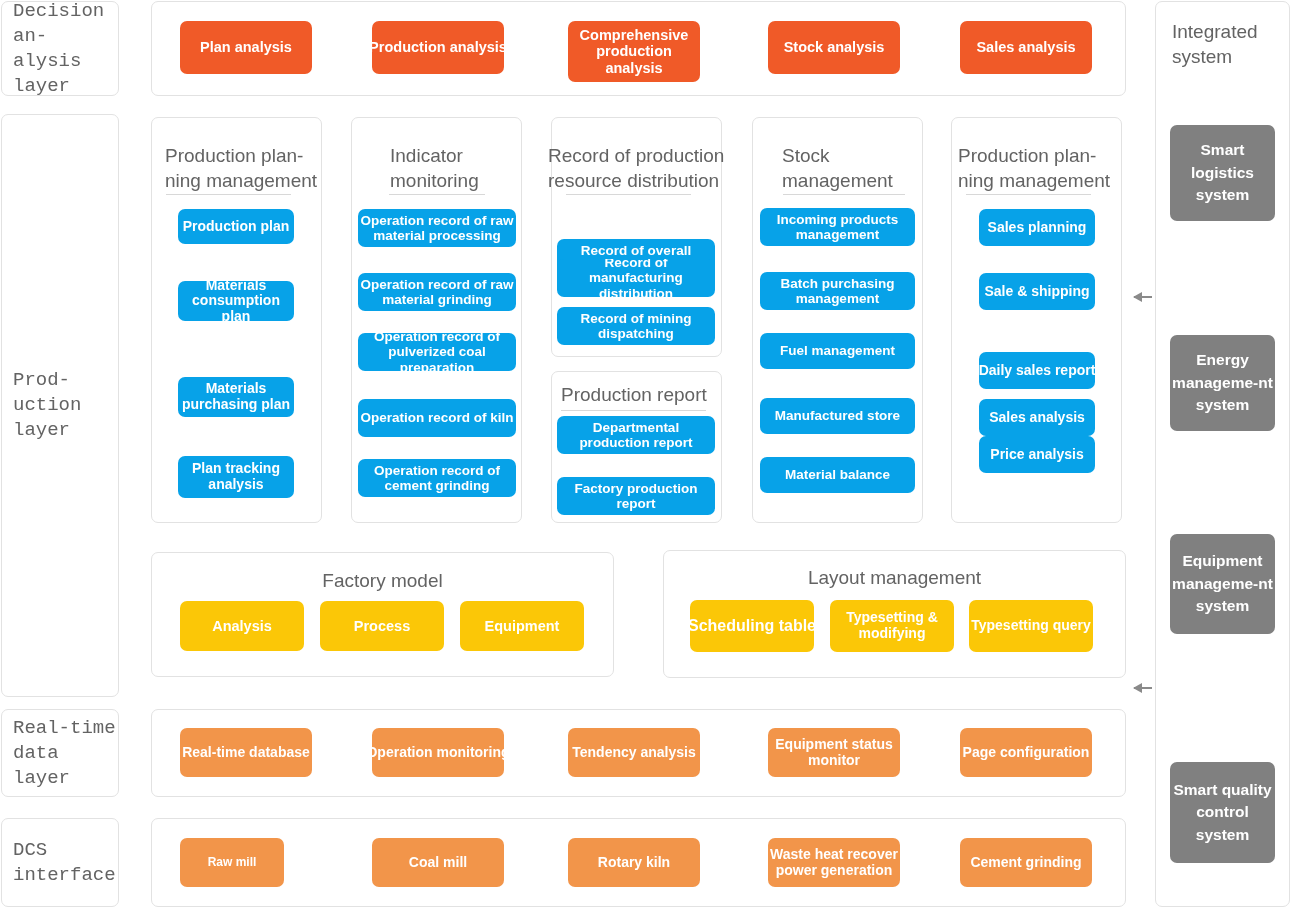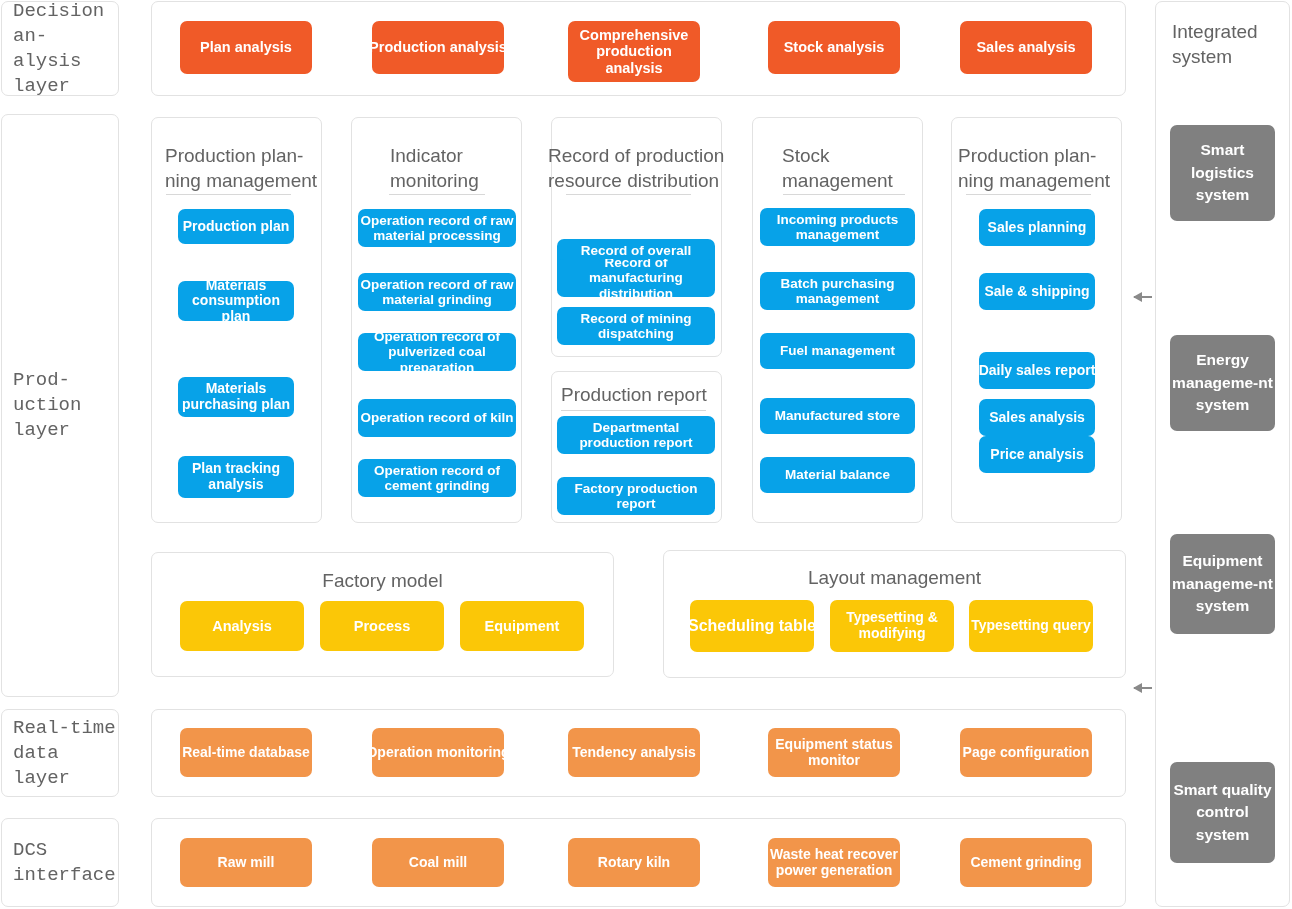--- a/index.html
+++ b/index.html
@@ -231,21 +231,21 @@
   <div class="panel" style="left:151px;top:709px;width:975px;height:88px;"></div>
 
   <div class="chip chip-orange" style="left:180px;top:728px;width:132px;height:49px;font-size:14px;">Real-time database</div>
   <div class="chip chip-orange" style="left:372px;top:728px;width:132px;height:49px;font-size:14px;">Operation monitoring</div>
   <div class="chip chip-orange" style="left:568px;top:728px;width:132px;height:49px;font-size:14px;">Tendency analysis</div>
   <div class="chip chip-orange wrap" style="left:768px;top:728px;width:132px;height:49px;font-size:14px;">Equipment status monitor</div>
   <div class="chip chip-orange" style="left:960px;top:728px;width:132px;height:49px;font-size:14px;">Page configuration</div>
 
   <div class="panel" style="left:151px;top:818px;width:975px;height:89px;"></div>
 
-  <div class="chip chip-orange" style="left:180px;top:838px;width:132px;height:49px;font-size:14px;">Raw mill</div>
+  <div class="chip chip-orange" style="left:180px;top:838px;width:104px;height:49px;font-size:12px;">Raw mill</div>
   <div class="chip chip-orange" style="left:372px;top:838px;width:132px;height:49px;font-size:14px;">Coal mill</div>
   <div class="chip chip-orange" style="left:568px;top:838px;width:132px;height:49px;font-size:14px;">Rotary kiln</div>
   <div class="chip chip-orange wrap" style="left:768px;top:838px;width:132px;height:49px;font-size:14px;">Waste heat recover power generation</div>
   <div class="chip chip-orange" style="left:960px;top:838px;width:132px;height:49px;font-size:14px;">Cement grinding</div>
 
   <div class="arrow" style="left:1134px;top:296px;width:18px;"></div>
   <div class="arrow" style="left:1134px;top:687px;width:18px;"></div>
 
   <div class="panel" style="left:1155px;top:1px;width:135px;height:906px;"></div>
   <div class="group-title" style="left:1172px;top:19px;width:120px;">

